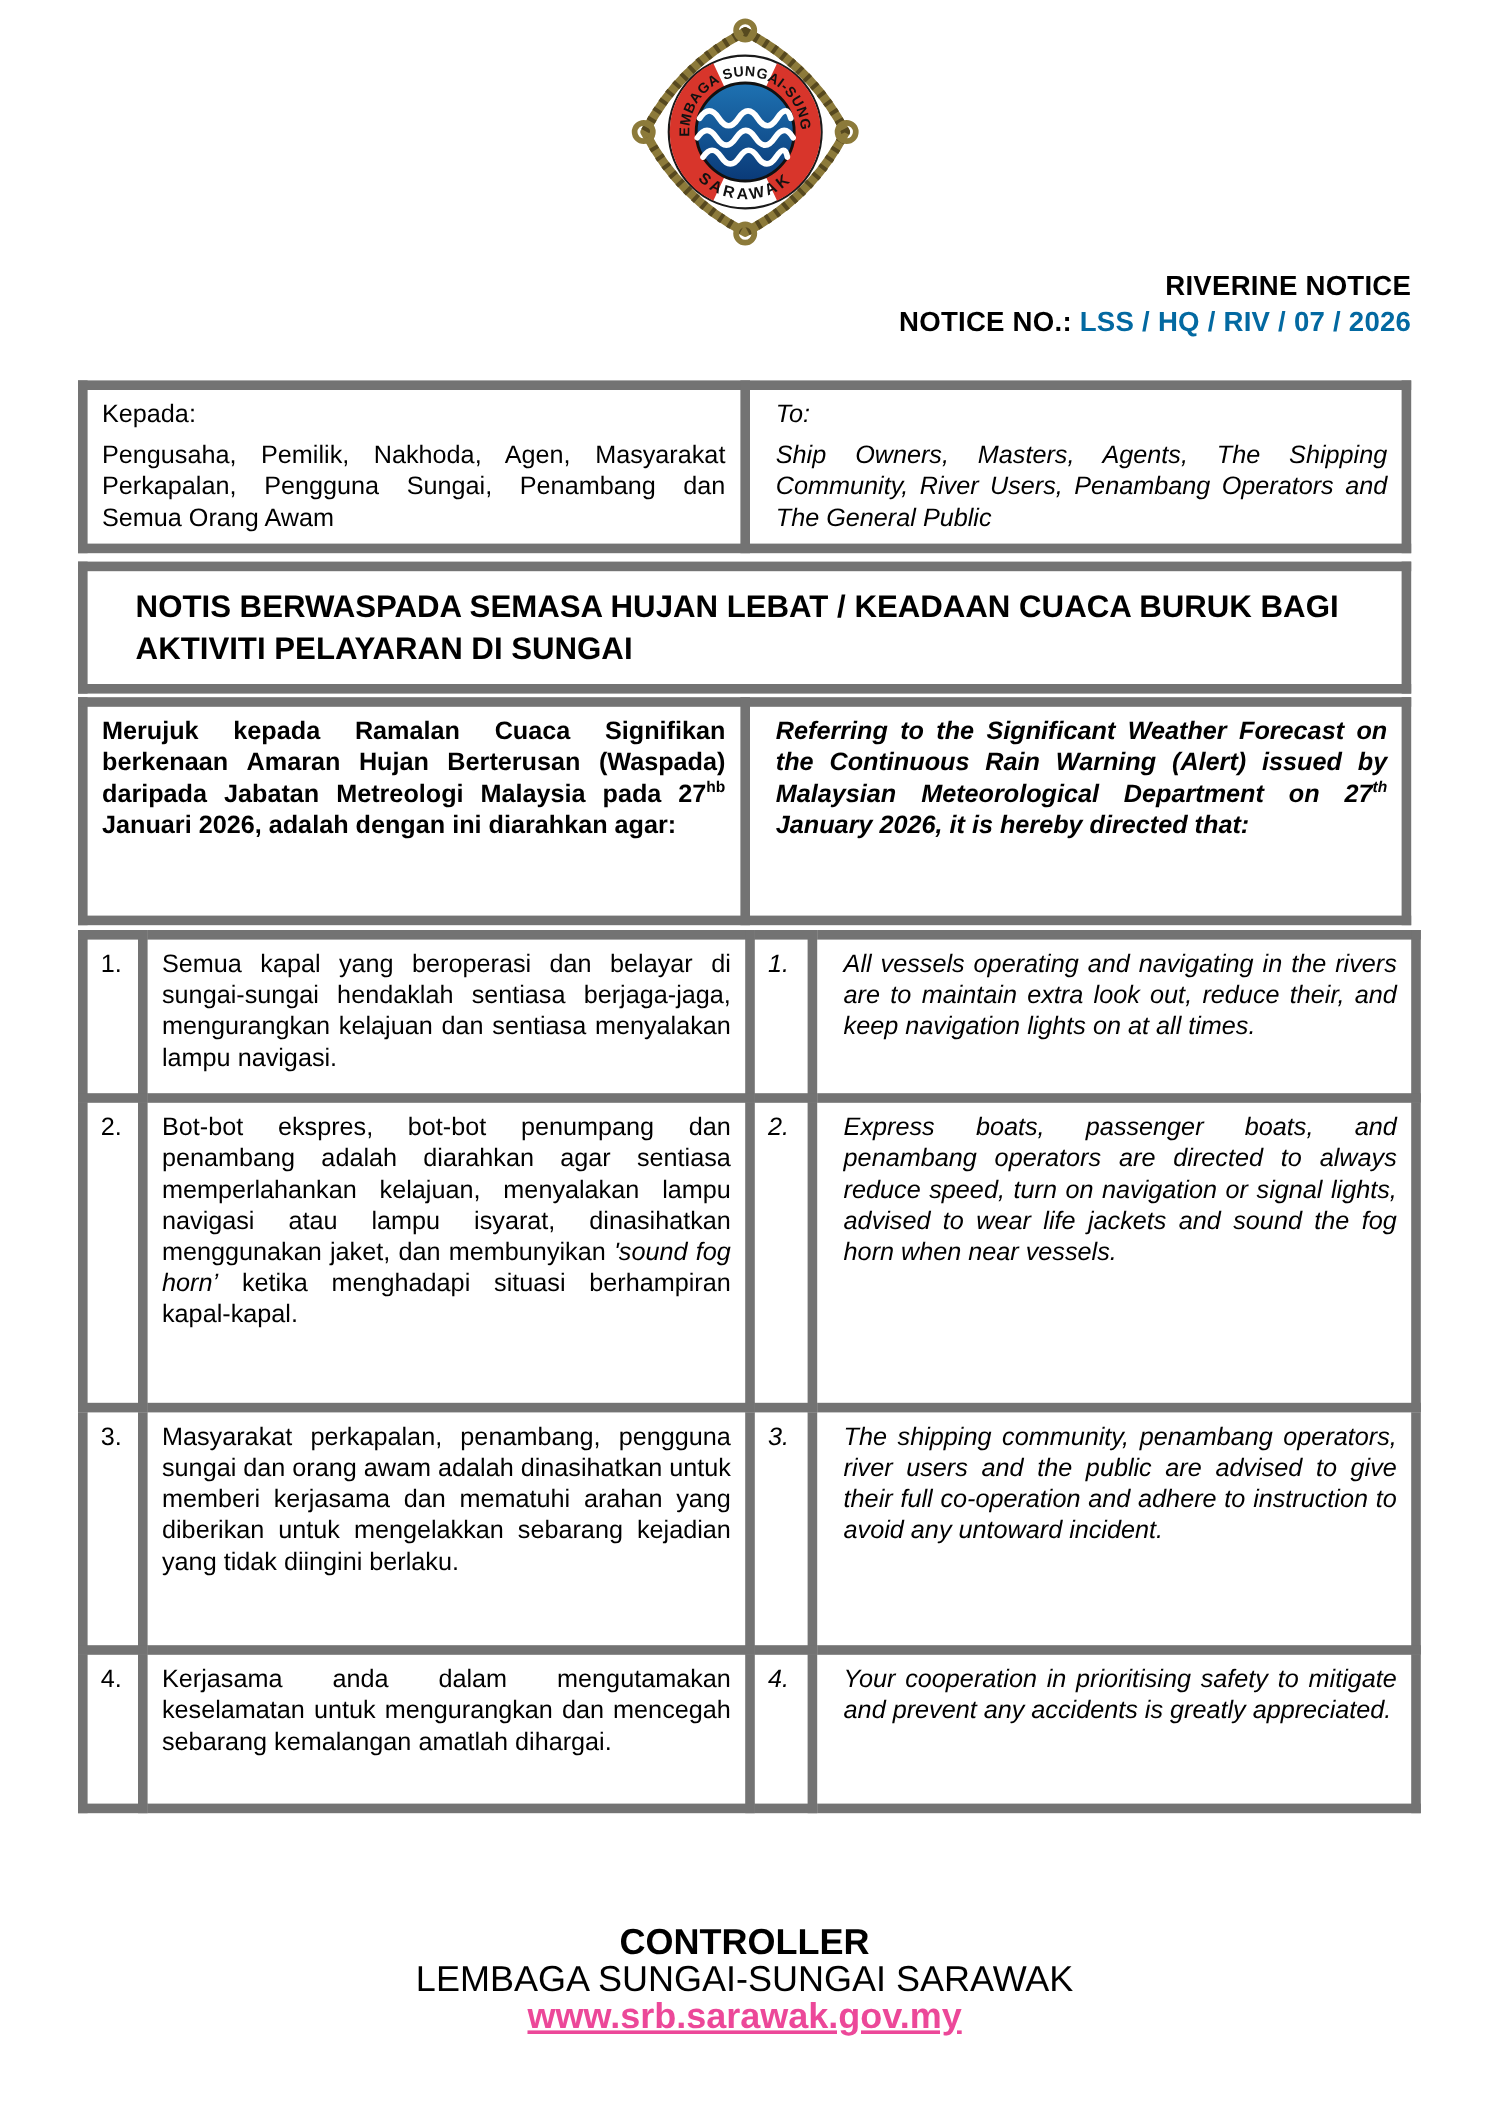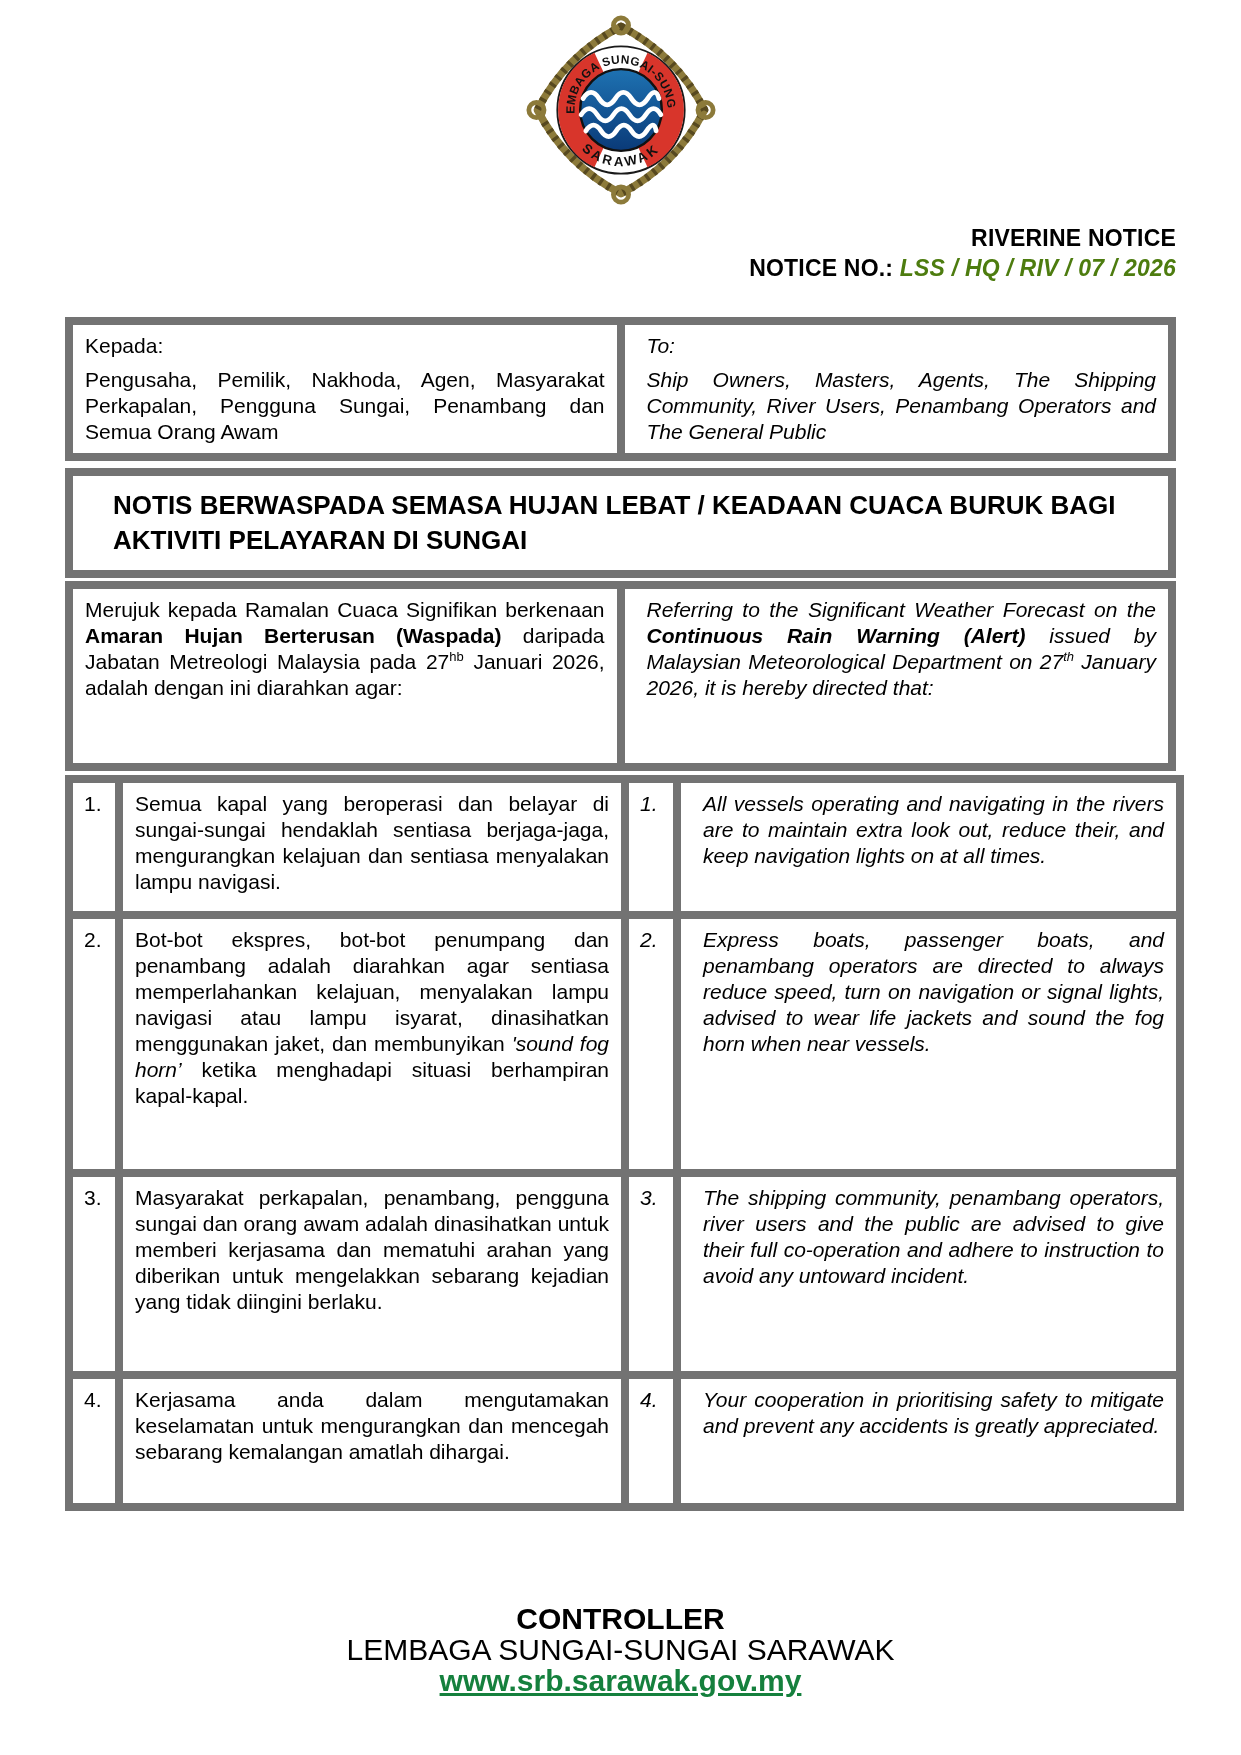--- a/index.html
+++ b/index.html
@@ -21,21 +21,21 @@
   .tbl-b { margin-top: 7px; }
   .tbl-c { margin-top: 3px; }
   .tbl-d { margin-top: 4px; }
   td { border: 8px solid #737373; vertical-align: top; padding: 8px 12px; font-size: 21px; line-height: 26px; }
 
   .en { font-style: italic; padding-left: 22px; }
   .just { text-align: justify; }
   .cell-label { margin-bottom: 8px; }
   .recip-cell { height: 118px; }
   .heading-cell { text-align: left; font-weight: bold; font-size: 26px; line-height: 35px; padding: 12px 40px; }
-  .intro-cell { height: 182px; }
+  .intro-cell { height: 182px; font-weight: bold; }
   .num-cell { padding: 8px 4px 8px 11px; }
   .r1 td { height: 136px; }
   .r2 td { height: 258px; }
   .r3 td { height: 202px; }
   .r4 td { height: 132px; }
 
   sup { font-size: 13px; line-height: 0; vertical-align: super; }
 
   .footer { position: absolute; left: 0; width: 1241px; top: 1603px; text-align: center; font-size: 30px; line-height: 31px; }
   .footer .controller { font-weight: bold; }
@@ -85,21 +85,21 @@
       <text font-size="14" font-weight="bold" letter-spacing="3" fill="#111" font-family="Liberation Sans, DejaVu Sans, sans-serif">
         <textPath href="#arcBot" startOffset="50%" text-anchor="middle">SARAWAK</textPath>
       </text>
     </svg>
   </div>
 
   <div class="title-block">
     <div>RIVERINE NOTICE</div>
     <div class="notice-line">
       <span>NOTICE NO.:</span>
-      <span class="notice-value" style="color: #4d7c0f; font-style: italic;">LSS / HQ / RIV / 07 / 2026</span>
+      <span class="notice-value" style="color: #0369a1;">LSS / HQ / RIV / 07 / 2026</span>
     </div>
   </div>
 
   <table class="tbl-a">
     <colgroup>
         <col style="width:50%">
         <col style="width:50%">
       </colgroup>
     <tbody>
         <tr>
@@ -181,16 +181,16 @@
       <td class="just">Kerjasama anda dalam mengutamakan keselamatan untuk mengurangkan dan mencegah sebarang kemalangan amatlah dihargai.</td>
       <td class="num-cell en">4.</td>
       <td class="just en">Your cooperation in prioritising safety to mitigate and prevent any accidents is greatly appreciated.</td>
     </tr>
   </tbody>
     </table>
 
   <div class="footer">
     <div class="controller">CONTROLLER</div>
     <div>LEMBAGA SUNGAI-SUNGAI SARAWAK</div>
-    <div><a style="color: #15803d;">www.srb.sarawak.gov.my</a></div>
+    <div><a style="color: #ec4899;">www.srb.sarawak.gov.my</a></div>
   </div>
 
 </div>
 
 </body></html>

